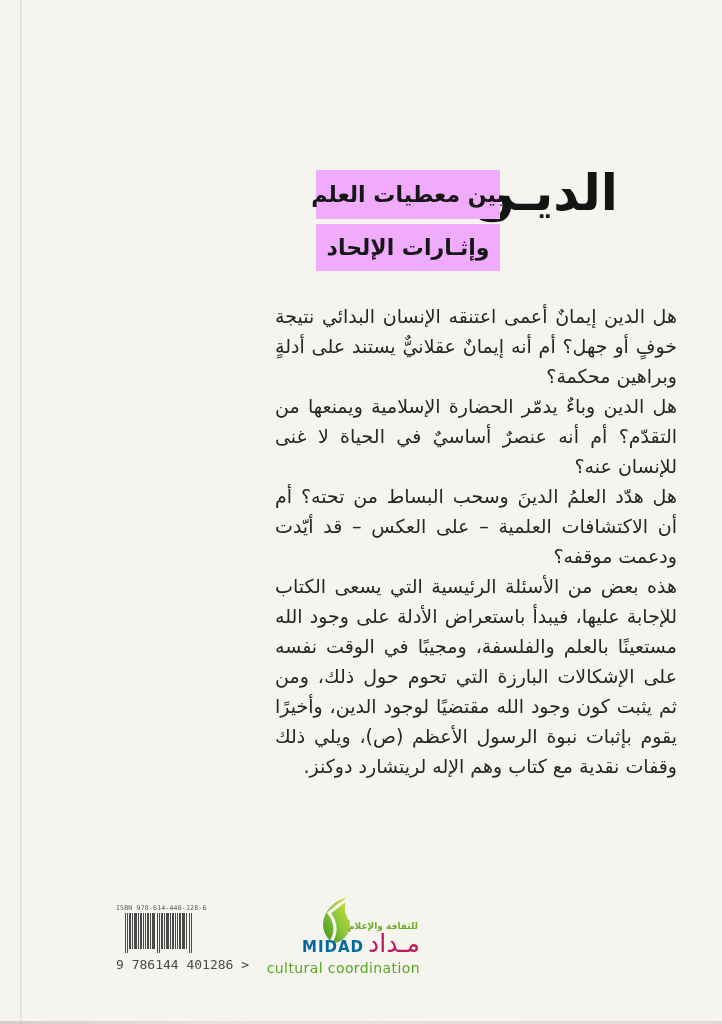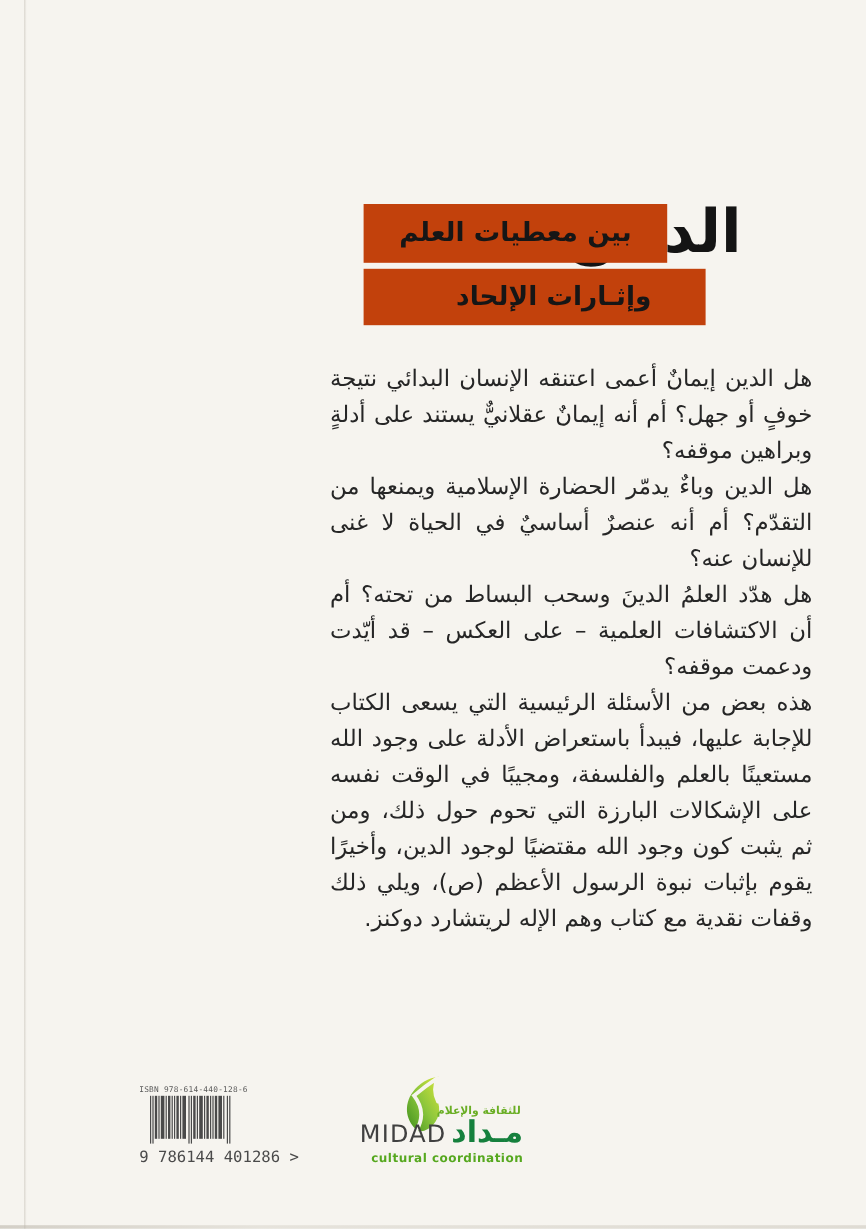--- a/index.html
+++ b/index.html
@@ -26,28 +26,28 @@
   }
 
   
   .title-main-word {
     position: absolute; top: 168px; right: 104px; height: 50px;
     display: flex; align-items: center;
     font-size: 50px; font-weight: bold; color: #141414;
     direction: rtl; letter-spacing: -1px;
   }
   .hl-box {
-    position: absolute; left: 303px; width: 253px;
-    background: #c2410c;
+    position: absolute; left: 316px; width: 184px;
+    background: #f0abfc;
     display: flex; align-items: center; justify-content: center;
     font-weight: bold; color: #161616; font-size: 22px;
     direction: rtl; white-space: nowrap;
   }
   .hl-box.line1 { top: 170px; height: 49px; }
-  .hl-box.line2 { top: 224px; height: 47px; padding-left: 32px; }
+  .hl-box.line2 { top: 224px; height: 47px; }
 
   
   .blurb {
     position: absolute; left: 275px; top: 301px; width: 402px;
     direction: rtl; text-align: justify;
     font-size: 19px; line-height: 30px; color: #262626;
   }
   .blurb p { margin: 0; }
 
   
@@ -61,58 +61,58 @@
     white-space: nowrap; margin-bottom: 1px;
   }
   .barcode-bars { display: block; margin: 0 auto; }
   .barcode-ean {
     font-family: "DejaVu Sans Mono", monospace;
     font-size: 13px; color: #4a4a4a; white-space: nowrap; margin-top: 0px;
   }
 
   
   .publisher-logo {
-    position: absolute; left: 334px; top: 896px; width: 102px; height: 78px;
+    position: absolute; left: 318px; top: 896px; width: 102px; height: 78px;
   }
   .flame { position: absolute; left: 1px; top: 1px; }
   .logo-ar-tagline {
     position: absolute; right: 2px; top: 25px;
     font-size: 9px; font-weight: bold; color: #6aae24; direction: rtl;
     white-space: nowrap;
   }
   .logo-name-row {
     position: absolute; right: 0px; top: 35px;
     display: flex; align-items: baseline; gap: 4px; direction: ltr;
   }
   .logo-latin {
-    font-size: 20px; font-weight: normal; color: #404040; letter-spacing: 1px;
+    font-size: 15px; font-weight: bold; color: #0369a1; letter-spacing: 1px;
   }
   .logo-arname {
-    font-size: 25px; font-weight: bold; color: #15803d; line-height: 1;
+    font-size: 25px; font-weight: normal; color: #be185d; line-height: 1;
     direction: rtl;
   }
   .logo-en-tagline {
     position: absolute; right: 0px; top: 64px;
-    font-size: 10px; font-weight: bold; color: #56a81f; letter-spacing: 0.4px;
+    font-size: 14px; font-weight: normal; color: #56a81f; letter-spacing: 0.4px;
     white-space: nowrap;
   }
 </style>
 </head>
 <body>
 
 <div class="cover">
 
   <div class="spine-crease"></div>
 
   <div class="title-main-word">الديـن</div>
   <div class="hl-box line1">بين معطيات العلم</div>
   <div class="hl-box line2">وإثـارات الإلحاد</div>
 
   <div class="blurb">
-    <p>هل الدين إيمانٌ أعمى اعتنقه الإنسان البدائي نتيجة خوفٍ أو جهل؟ أم أنه إيمانٌ عقلانيٌّ يستند على أدلةٍ وبراهين موقفه؟</p>
+    <p>هل الدين إيمانٌ أعمى اعتنقه الإنسان البدائي نتيجة خوفٍ أو جهل؟ أم أنه إيمانٌ عقلانيٌّ يستند على أدلةٍ وبراهين محكمة؟</p>
     <p>هل الدين وباءٌ يدمّر الحضارة الإسلامية ويمنعها من التقدّم؟ أم أنه عنصرٌ أساسيٌ في الحياة لا غنى للإنسان عنه؟</p>
     <p>هل هدّد العلمُ الدينَ وسحب البساط من تحته؟ أم أن الاكتشافات العلمية – على العكس – قد أيّدت ودعمت موقفه؟</p>
     <p>هذه بعض من الأسئلة الرئيسية التي يسعى الكتاب للإجابة عليها، فيبدأ باستعراض الأدلة على وجود الله مستعينًا بالعلم والفلسفة، ومجيبًا في الوقت نفسه على الإشكالات البارزة التي تحوم حول ذلك، ومن ثم يثبت كون وجود الله مقتضيًا لوجود الدين، وأخيرًا يقوم بإثبات نبوة الرسول الأعظم (ص)، ويلي ذلك وقفات نقدية مع كتاب وهم الإله لريتشارد دوكنز.</p>
   </div>
 
   <div class="barcode-block">
     <div class="barcode-isbn">ISBN 978-614-440-128-6</div>
     <svg class="barcode-bars" width="70" height="44" viewBox="0 0 70 44">
       <g fill="#4a4a4a">
         <rect x="0" y="0" width="1" height="40"></rect>

